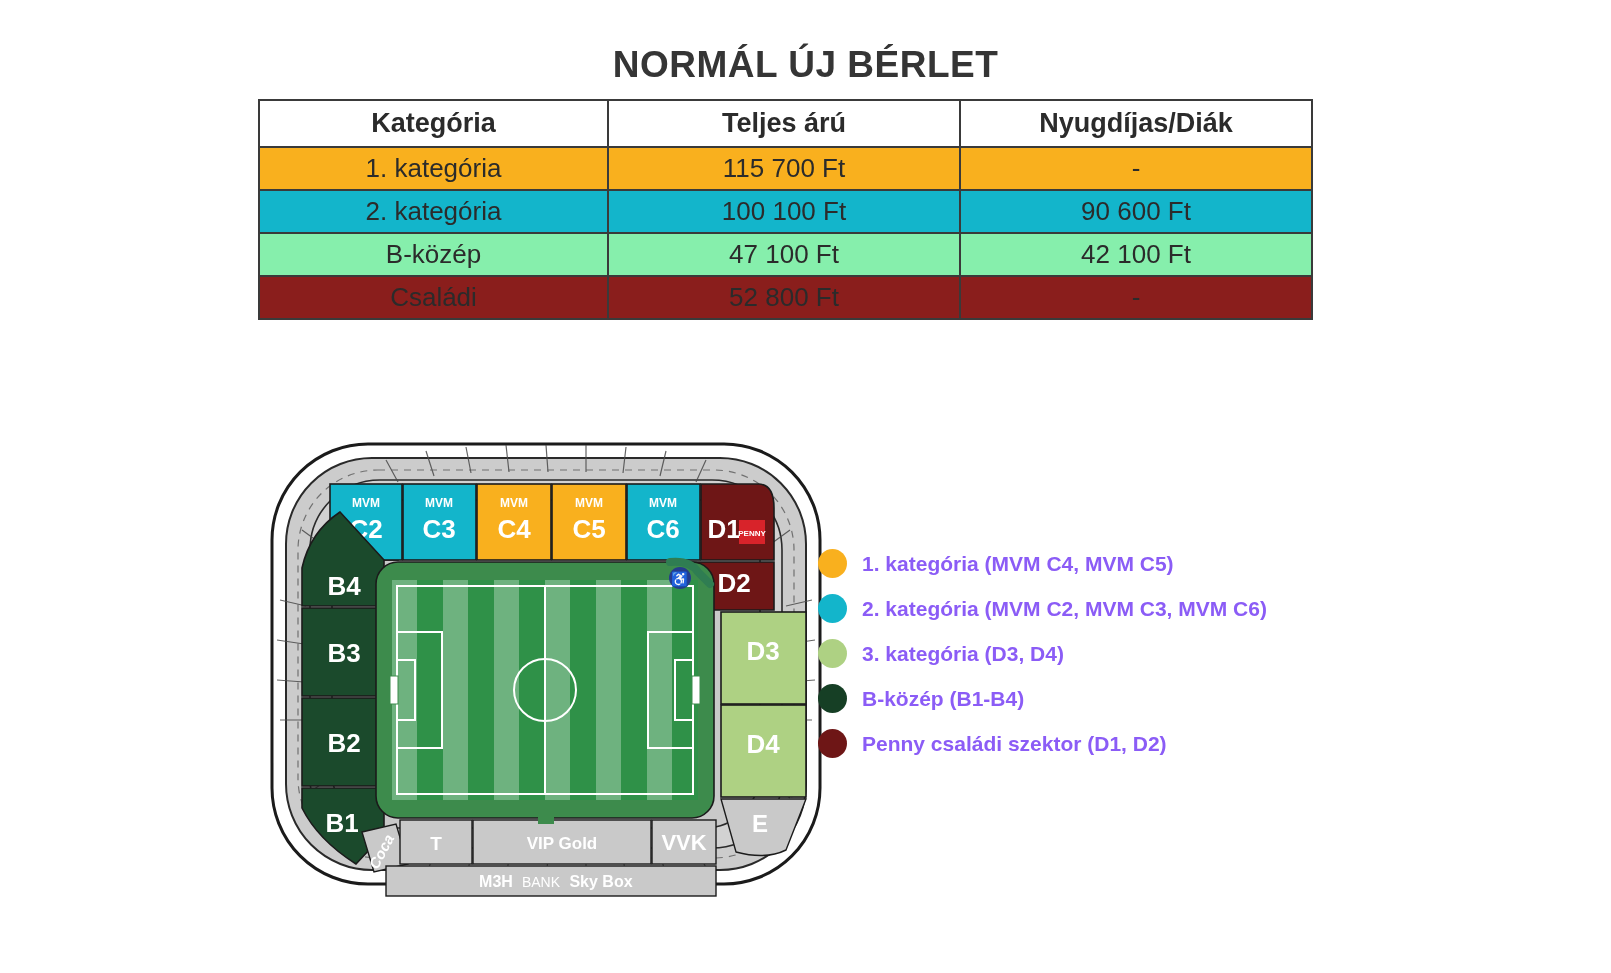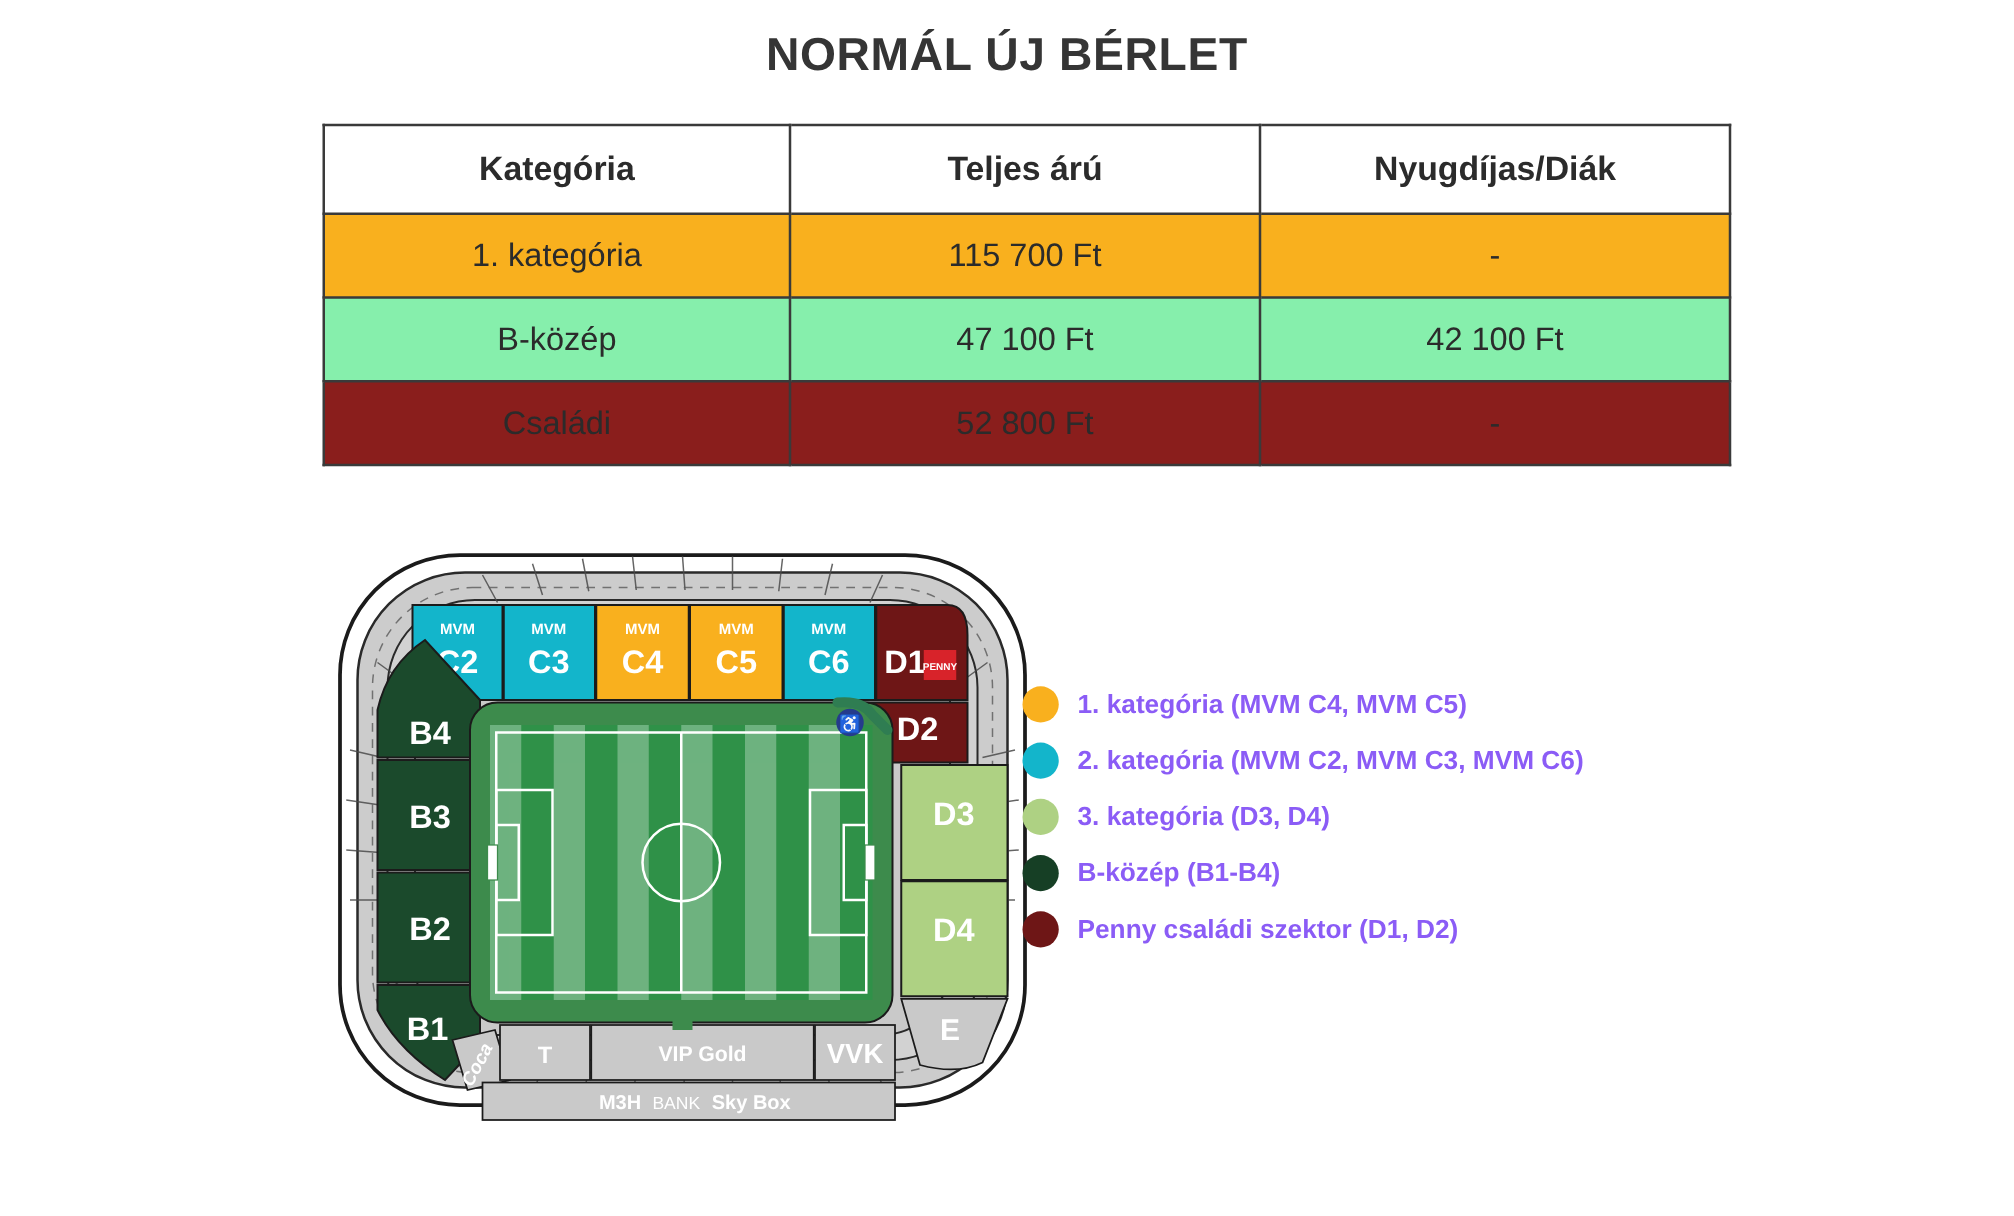--- a/index.html
+++ b/index.html
@@ -3,32 +3,32 @@
 <meta charset="utf-8">
 <style>
   html,body{margin:0;padding:0;}
   body{
     width:1611px;height:973px;background:#ffffff;
     font-family:"Liberation Sans", sans-serif;
     position:relative;overflow:hidden;
   }
   
   #page-title{
-    position:absolute;left:0;top:23px;width:1611px;text-align:center;
+    position:absolute;left:0;top:44px;width:1611px;text-align:center;
     font-size:37px;font-weight:bold;color:#353535;letter-spacing:.5px;
   }
   
   #price-table{
     position:absolute;left:258px;top:99px;width:1047px;
     border-collapse:collapse;table-layout:fixed;
   }
   #price-table td,#price-table th{
     border:2px solid #3a3a3a;
     text-align:center;font-size:26px;font-weight:normal;
-    height:41px;padding:12px;color:#2b2b2b;
+    height:41px;padding:0;color:#2b2b2b;
   }
   #price-table thead th{font-weight:bold;font-size:27px;background:#ffffff;height:45px;}
   .col-cat{width:347px;}
   .col-full{width:350px;}
   .col-red{width:350px;}
   tr.row-dark td{color:#ffffff;}
   
   #stadium-map{position:absolute;left:266px;top:420px;width:560px;height:480px;}
   #stadium-map svg{display:block;width:560px;height:480px;}
   
@@ -49,20 +49,25 @@
       <th class="col-full">Teljes árú</th>
       <th class="col-red">Nyugdíjas/Diák</th>
     </tr>
   </thead>
   <tbody id="table-body">
       <tr style="background: rgb(249, 176, 30);">
         <td>1. kategória</td>
         <td>115 700 Ft</td>
         <td>-</td>
       </tr>
+      <tr style="background: rgb(19, 181, 203);">
+        <td>2. kategória</td>
+        <td>100 100 Ft</td>
+        <td>90 600 Ft</td>
+      </tr>
       <tr class="row-dark" style="background: #86efac;">
         <td>B-közép</td>
         <td>47 100 Ft</td>
         <td>42 100 Ft</td>
       </tr>
       <tr class="row-dark" style="background: rgb(138, 30, 28);">
         <td>Családi</td>
         <td>52  800 Ft</td>
         <td>-</td>
       </tr>

